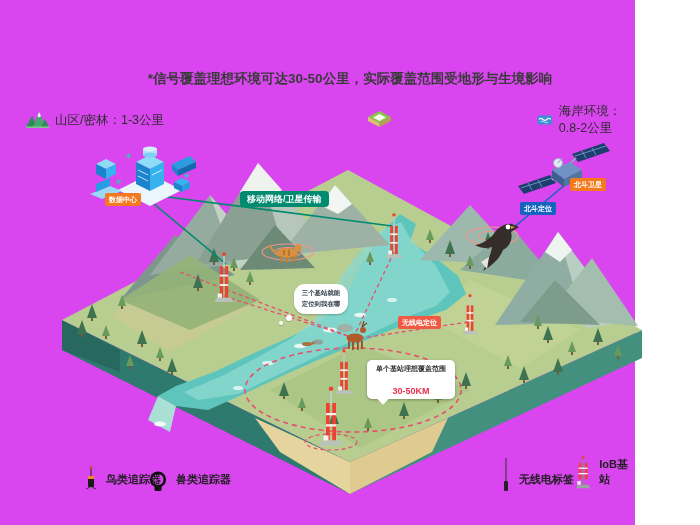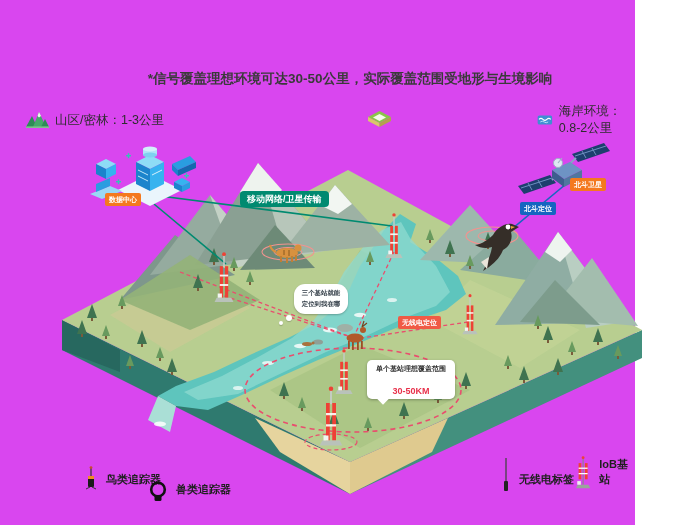--- a/index.html
+++ b/index.html
@@ -327,21 +327,21 @@
     <svg width="14" height="26" viewBox="0 0 14 26">
       <line x1="7" y1="2" x2="7" y2="10" stroke="#333" stroke-width="1.2"></line>
       <circle cx="7" cy="1.6" r="1.4" fill="#c84b2f"></circle>
       <rect x="4" y="10" width="6" height="11" rx="1" fill="#1a1a1a"></rect>
       <rect x="4" y="10" width="6" height="3" fill="#f08a24"></rect>
       <line x1="2" y1="23" x2="6" y2="21" stroke="#333" stroke-width="1"></line>
       <line x1="12" y1="23" x2="8" y2="21" stroke="#333" stroke-width="1"></line>
     </svg>
     <span class="label">鸟类追踪器</span>
   </div>
-  <div class="dl-item" style="left:148px; top:440px;font-family:Liberation Serif, serif;">
+  <div class="dl-item" style="left:148px; top:430px;font-family:Liberation Serif, serif;">
     <svg width="20" height="22" viewBox="0 0 20 22">
       <circle cx="10" cy="9.5" r="6.8" stroke="#111" stroke-width="2.6" fill="none"></circle>
       <rect x="6.5" y="15" width="7" height="6" rx="1.5" fill="#111"></rect>
     </svg>
     <span class="label">兽类追踪器</span>
   </div>
   <div class="dl-item" style="left:575px; top:414px;">
     <svg width="18" height="38" viewBox="0 0 18 38">
       <rect x="8.4" y="3" width="1.2" height="29" fill="#888"></rect>
       <circle cx="9" cy="2" r="1.6" fill="#ee4135"></circle>

